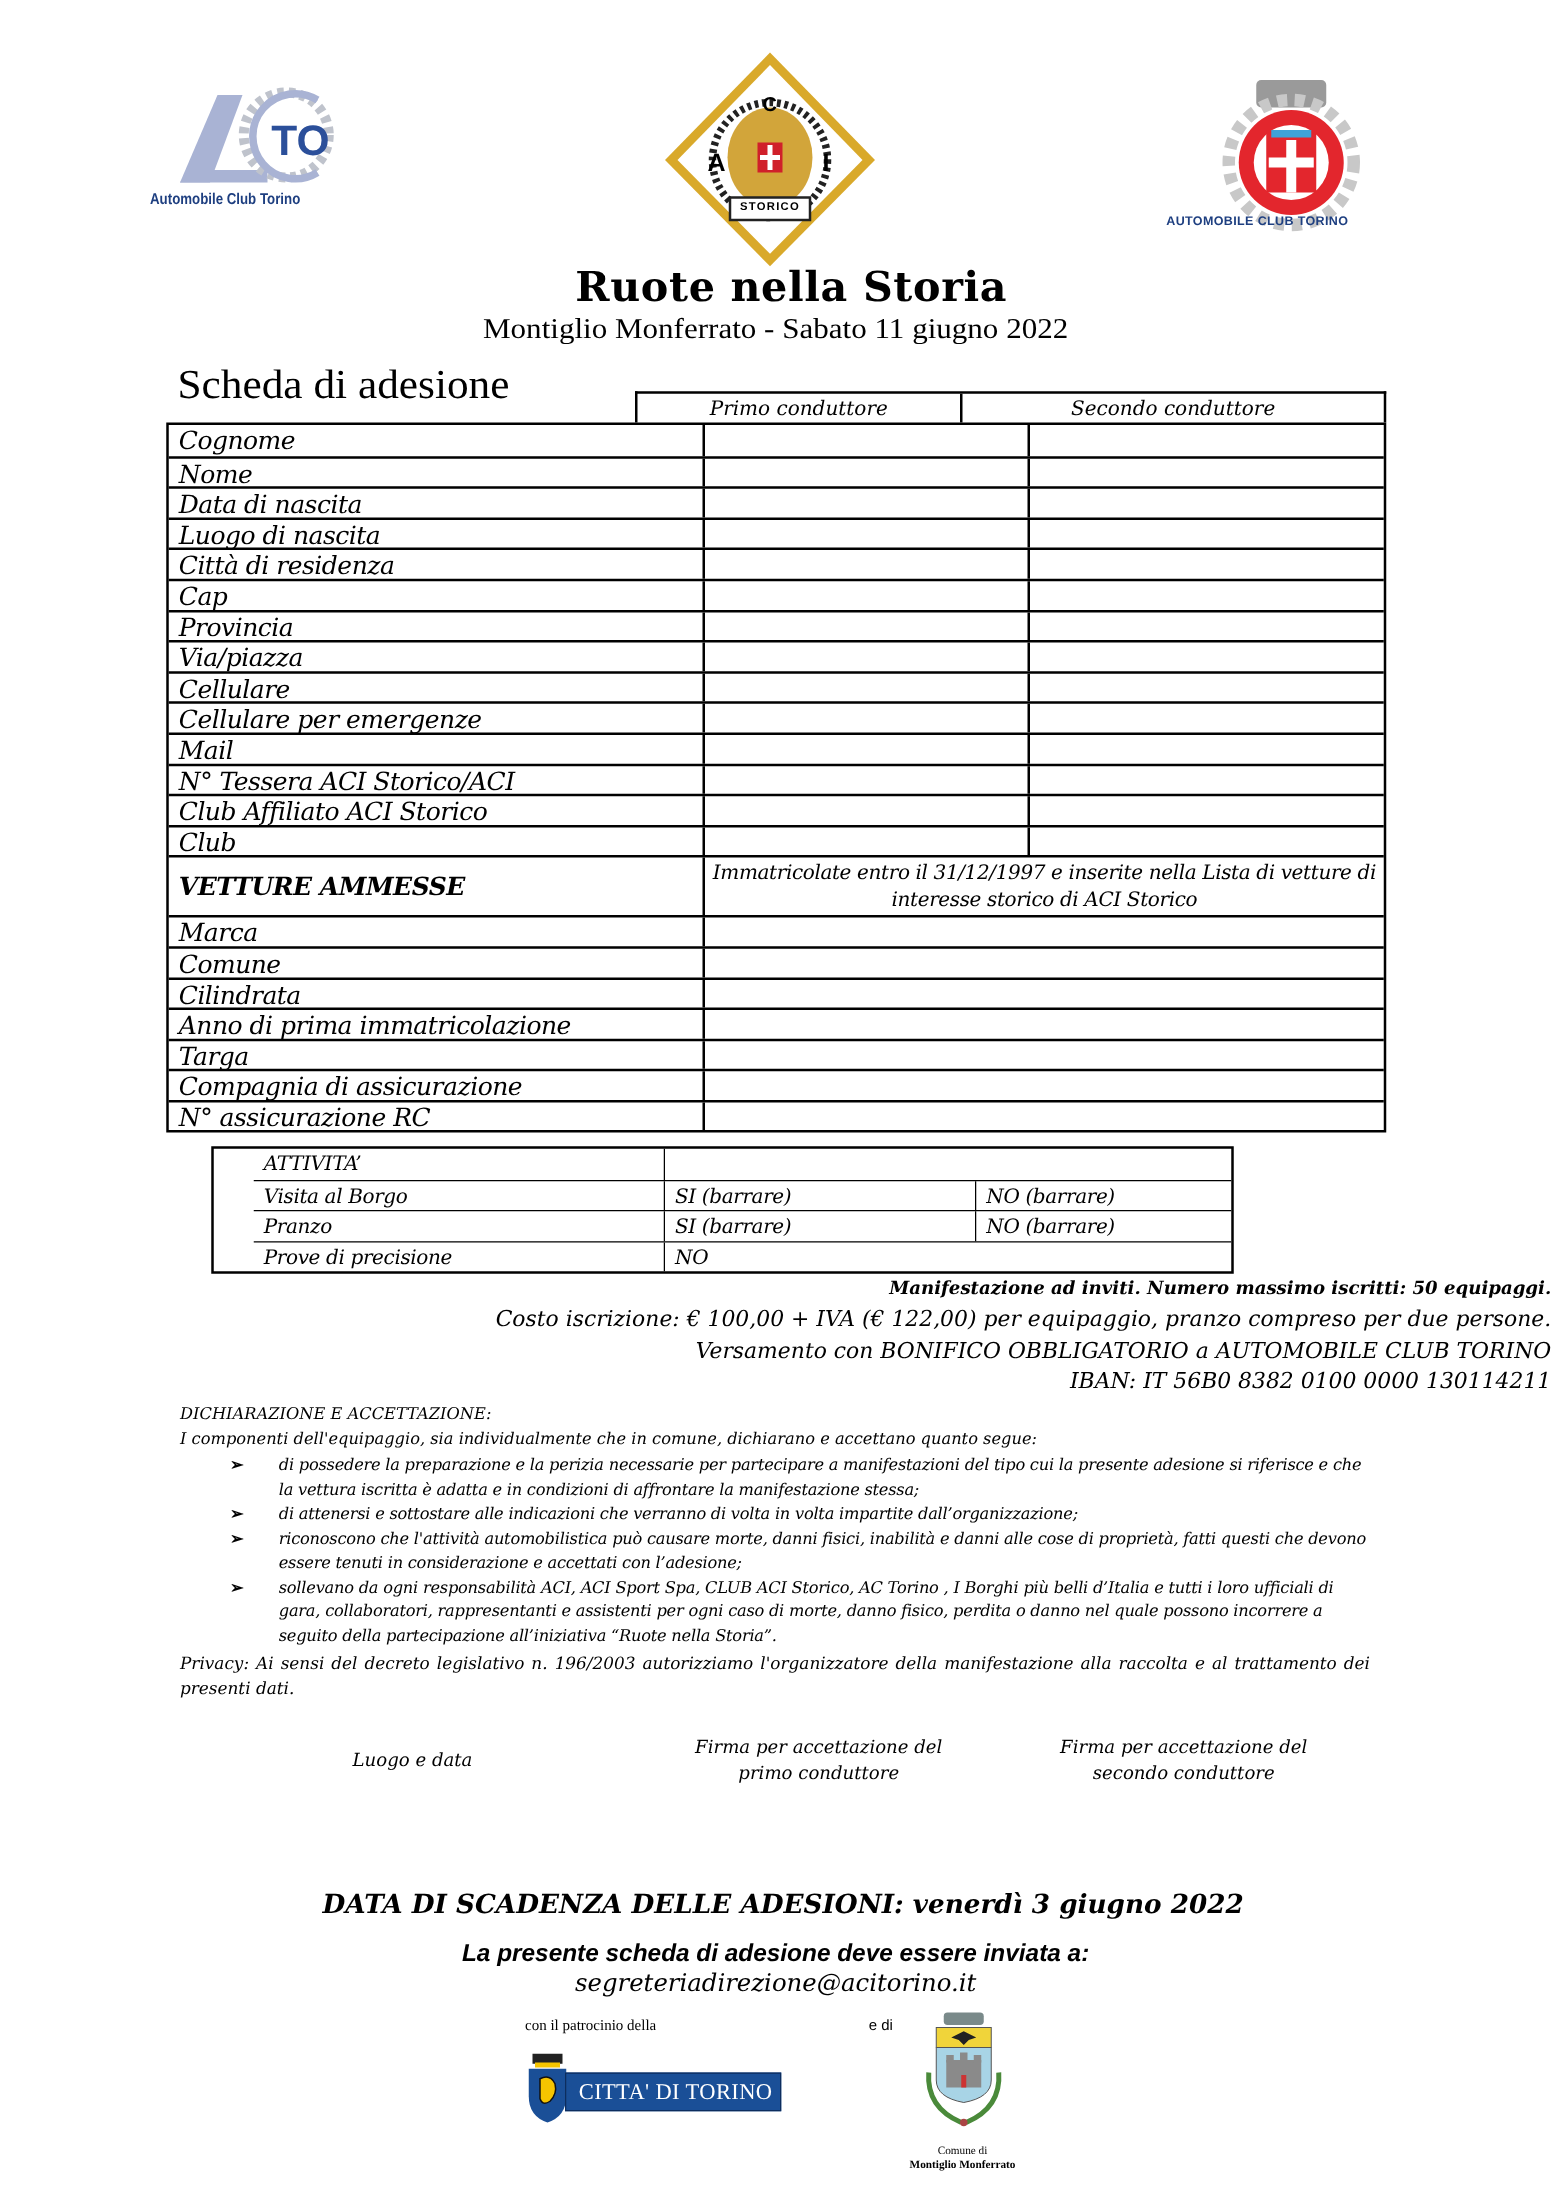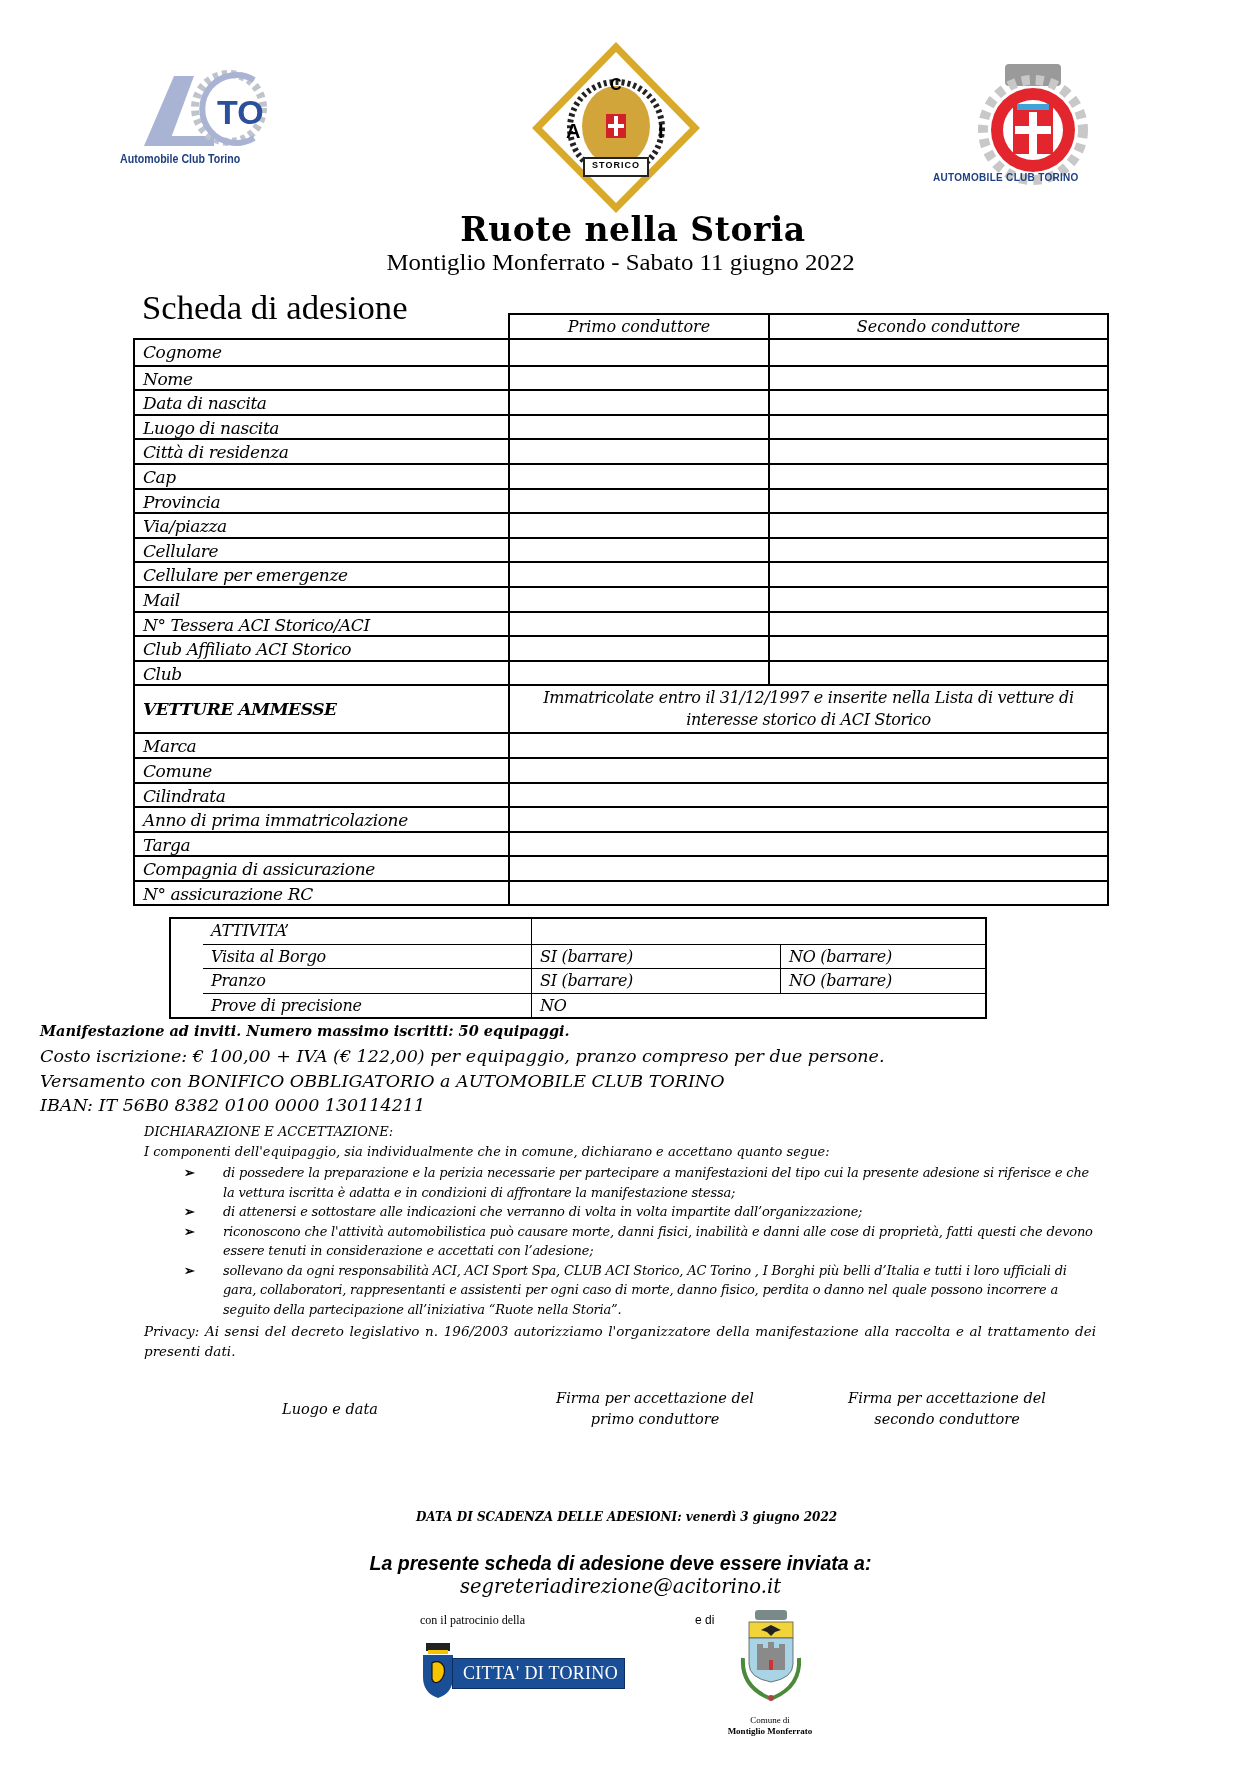--- a/index.html
+++ b/index.html
@@ -19,57 +19,57 @@
 
   
   .tbl-head { left: 508px; top: 313px; width: 601px; height: 25px; border: 2px solid #000; border-bottom: none; display: flex; }
   .tbl-head div { font-family: "DejaVu Serif", serif; font-style: italic; font-size: 16px; text-align: center; line-height: 23px; }
   .tbl-head .c1 { width: 260px; border-right: 2px solid #000; }
   .tbl-head .c2 { flex: 1; }
 
   .tbl-main { left: 133px; top: 338px; width: 976px; border: 2px solid #000; border-collapse: collapse; }
   .row { display: flex; border-top: 2px solid #000; height: 24.6px; }
   .row:first-child { border-top: none; }
-  .row .lbl { width: 375px; border-right: 2px solid #000; font-family: "DejaVu Serif", serif; font-style: italic; font-size: 17px; padding-left: 8px; line-height: 24px; white-space: nowrap; letter-spacing: -0.4px; }
+  .row .lbl { width: 429px; border-right: 2px solid #000; font-family: "DejaVu Serif", serif; font-style: italic; font-size: 20px; padding-left: 8px; line-height: 24px; white-space: nowrap; letter-spacing: -0.4px; }
   .row .v1 { width: 260px; border-right: 2px solid #000; }
   .row .v2 { flex: 1; }
   .row .vfull { flex: 1; }
   .row.tall { height: 48px; }
   .row.tall .lbl { line-height: 46px; font-weight: bold; }
   .row.tall .note { flex: 1; text-align: center; font-family: "DejaVu Serif", serif; font-style: italic; font-size: 16px; line-height: 22px; padding-top: 1px; letter-spacing: -0.3px; }
 
   
   .tbl-act { left: 169px; top: 917px; width: 818px; border: 2px solid #000; }
   .arow { display: flex; border-top: 1.5px solid #000; height: 24.6px; margin-left: 32px; }
   .arow:first-child { border-top: none; }
   .arow div { font-family: "DejaVu Serif", serif; font-style: italic; font-size: 16px; line-height: 24px; padding-left: 8px; white-space: nowrap; letter-spacing: -0.3px; }
   .arow .a0 { width: 329px; border-right: 1.5px solid #000; }
   .arow .a1 { width: 249px; border-right: 1.5px solid #000; }
   .arow .a2 { flex: 1; }
   .arow .awide { flex: 1; }
 
-  .center-line { left: 0; width: 1241px; text-align: left; font-family: "DejaVu Serif", serif; font-style: italic; white-space: nowrap; padding-left: 40px; }
+  .center-line { left: 0; width: 1241px; text-align: right; font-family: "DejaVu Serif", serif; font-style: italic; white-space: nowrap; }
   .manif { top: 1022px; font-size: 14.5px; font-weight: bold; }
   .costo { top: 1046px; font-size: 17.5px; }
   .vers { top: 1071px; font-size: 17.5px; }
   .iban { top: 1095px; font-size: 17.5px; }
 
   .decl-title { left: 144px; top: 1124px; font-family: "DejaVu Serif", serif; font-style: italic; font-size: 13px; }
   .decl-intro { left: 144px; top: 1144px; font-family: "DejaVu Serif", serif; font-style: italic; font-size: 13px; white-space: nowrap; }
   .decl-list { left: 180px; top: 1163px; width: 920px; list-style: none; }
   .decl-list li { position: relative; padding-left: 43px; font-family: "DejaVu Serif", serif; font-style: italic; font-size: 13px; line-height: 19.5px; letter-spacing: -0.2px; }
   .decl-list li .bullet { position: absolute; left: 4px; top: 0; font-style: normal; font-weight: bold; font-size: 13px; }
   .privacy { left: 144px; top: 1321px; width: 952px; font-family: "DejaVu Serif", serif; font-style: italic; font-size: 13.5px; line-height: 20px; text-align: justify; text-align-last: left; }
 
   .sig { top: 1388px; text-align: center; font-family: "DejaVu Serif", serif; font-style: italic; font-size: 14.5px; line-height: 21px; }
   .sig1 { left: 230px; width: 200px; top: 1399px; }
   .sig2 { left: 520px; width: 270px; }
   .sig3 { left: 812px; width: 270px; }
 
-  .deadline { left: 0; width: 1241px; top: 1510px; text-align: center; font-family: "DejaVu Serif", serif; font-style: italic; font-weight: bold; font-size: 12px; white-space: nowrap; padding-left: 12px; }
+  .deadline { left: 0; width: 1241px; top: 1510px; text-align: center; font-family: "DejaVu Serif", serif; font-style: italic; font-weight: bold; font-size: 21px; white-space: nowrap; padding-left: 12px; }
   .send1 { left: 0; width: 1241px; top: 1552px; text-align: center; font-family: Liberation Sans, sans-serif; font-style: italic; font-weight: bold; font-size: 19.5px; }
   .send2 { left: 0; width: 1241px; top: 1575px; text-align: center; font-family: "DejaVu Serif", serif; font-style: italic; font-weight: normal; font-size: 19.5px; }
 
   .patro1 { left: 420px; top: 1613px; font-family: "Liberation Serif", serif; font-size: 12px; }
   .patro2 { left: 695px; top: 1613px; font-family: Liberation Sans, sans-serif; font-size: 12px; }
   .logo-citta { left: 420px; top: 1641px; width: 205px; height: 58px; }
   .citta-bar { position: absolute; left: 32px; top: 17px; width: 173px; height: 31px; background: #1a4f97; border: 1px solid #0d2d5e; color: #fff; font-family: "Liberation Serif", serif; font-size: 18px; line-height: 29px; padding-left: 10px; letter-spacing: 0.3px; white-space: nowrap; }
   .logo-comune { left: 735px; top: 1608px; width: 72px; height: 100px; }
   .comune-cap { left: 700px; top: 1715px; width: 140px; text-align: center; font-family: "Liberation Serif", serif; font-size: 9px; line-height: 11px; }
   .comune-cap .b { font-weight: bold; }

